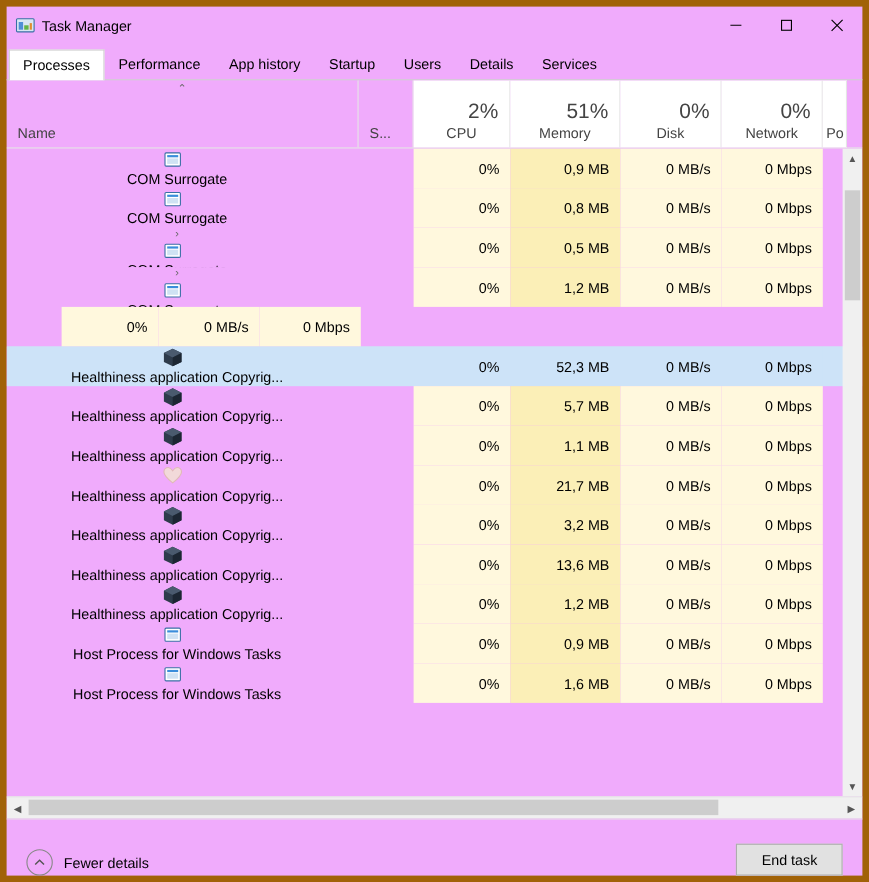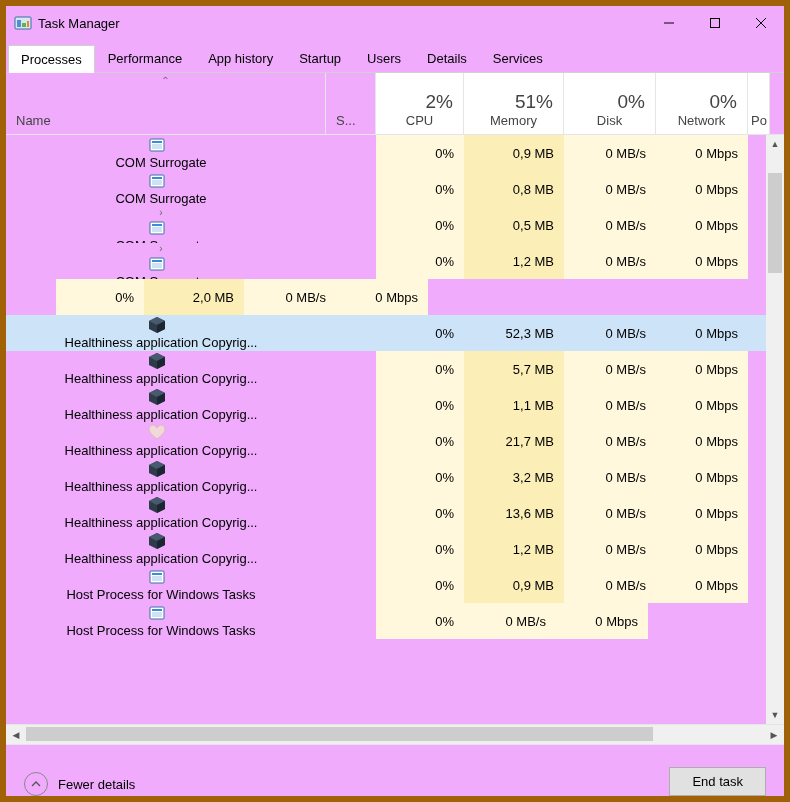--- a/index.html
+++ b/index.html
@@ -210,21 +210,20 @@
             <div class="cell col-status"></div>
             <div class="cell num col-cpu">0%</div>
             <div class="cell num col-mem">1,2 MB</div>
             <div class="cell num col-disk">0 MB/s</div>
             <div class="cell num col-net">0 Mbps</div>
             <div class="cell col-po"></div>
           </div>
           <div class="row">
             <div class="cell col-status"></div>
             <div class="cell num col-cpu">0%</div>
-            <div class="cell num col-mem">2,0 MB</div>
             <div class="cell num col-disk">0 MB/s</div>
             <div class="cell num col-net">0 Mbps</div>
             <div class="cell col-po"></div>
           </div>
           <div class="row selected">
             <div class="cell name col-name">
               <span class="expand"></span>
               <span class="expand"></span>
               <span class="picon">
                 <svg width="18" height="18" viewBox="0 0 18 18">
@@ -388,20 +387,21 @@
                 <svg width="18" height="18">
                   <rect x="2" y="3" width="14" height="12" rx="1" fill="#fff" stroke="#3a6ea5"></rect>
                   <rect x="4" y="5" width="10" height="2" fill="#3a8ddb"></rect>
                   <rect x="4" y="8" width="10" height="5" fill="#cfe2f3"></rect>
                 </svg>
               </span>
               <span class="ptxt">Host Process for Windows Tasks</span>
             </div>
             <div class="cell col-status"></div>
             <div class="cell num col-cpu">0%</div>
+            <div class="cell num col-mem">1,6 MB</div>
             <div class="cell num col-disk">0 MB/s</div>
             <div class="cell num col-net">0 Mbps</div>
             <div class="cell col-po"></div>
           </div>
         </div>
       <div class="vscroll">
         <div class="arrow">▲</div>
         <div class="vtrack">
             <div class="vthumb"></div>
           </div>

